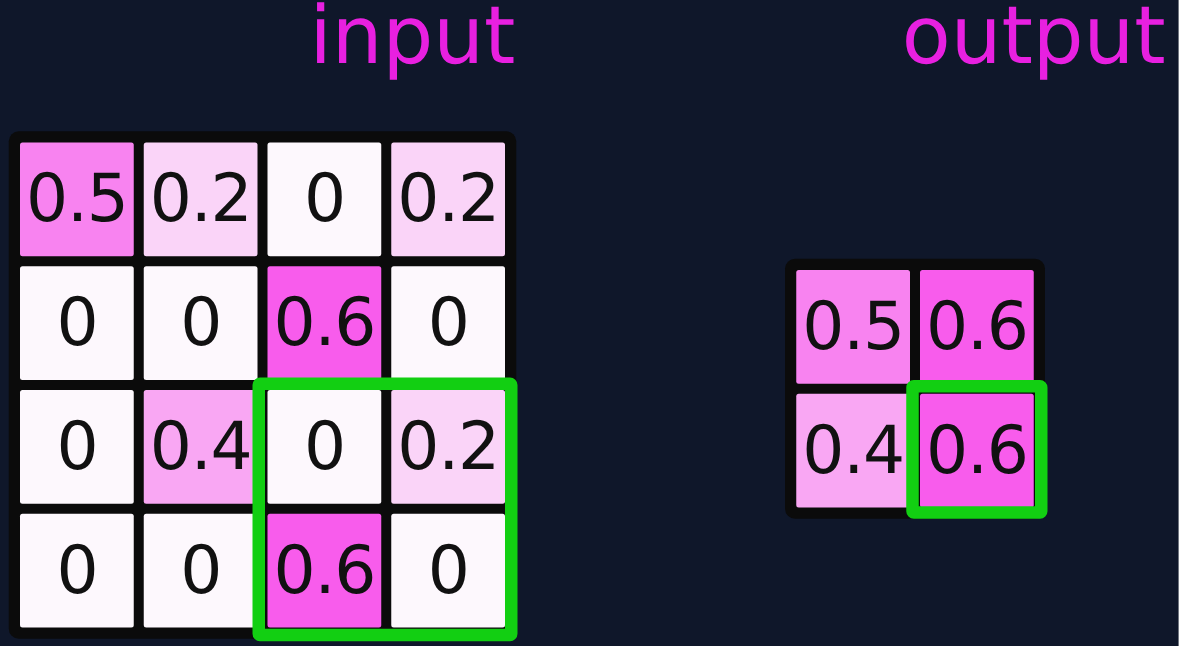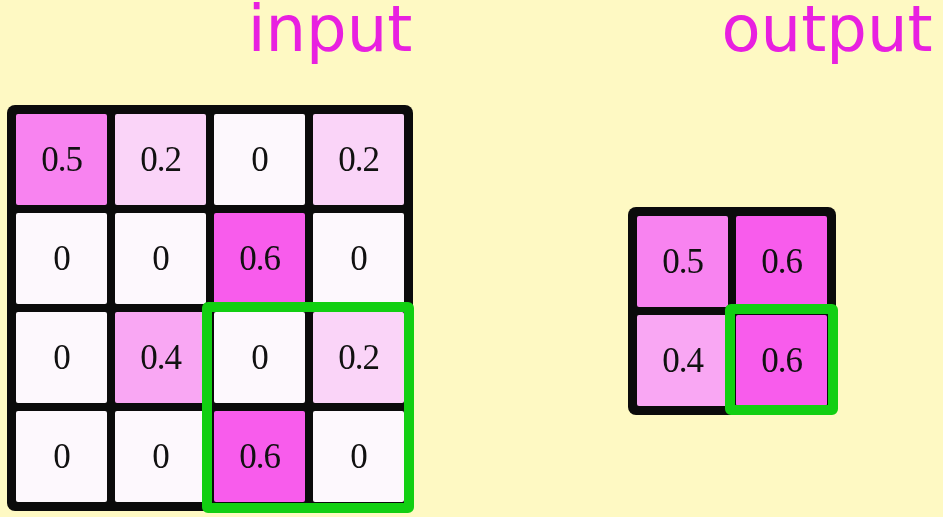--- a/index.html
+++ b/index.html
@@ -4,21 +4,21 @@
 <style>
   html, body {
     margin: 0;
     padding: 0;
     background: #ffffff;
   }
   .canvas {
     position: relative;
     width: 943px;
     height: 517px;
-    background: #fef9c3;
+    background: #0f172a;
     overflow: hidden;
     font-family: "DejaVu Sans", "Liberation Sans", sans-serif;
   }
   .title {
     position: absolute;
     top: -4px;
     transform: translateX(-50%);
     font-size: 64px;
     line-height: 1.05;
     white-space: nowrap;
@@ -42,25 +42,24 @@
   #output-grid {
     left: 628px;
     top: 207px;
     grid-template-columns: repeat(2, 91px);
     grid-auto-rows: 91px;
   }
   .cell {
     display: flex;
     align-items: center;
     justify-content: center;
-    font-size: 35px;
+    font-size: 53px;
     letter-spacing: -1px;
     border-radius: 2px;
     line-height: 1;
-    font-family: Liberation Serif, serif;
   }
   .highlight-box {
     position: absolute;
     box-sizing: border-box;
     border: 10px solid #12CF12;
     border-radius: 6px;
     background: transparent;
     pointer-events: none;
   }
   #hl-input  { left: 202px; top: 302px; width: 212px; height: 211px; }

